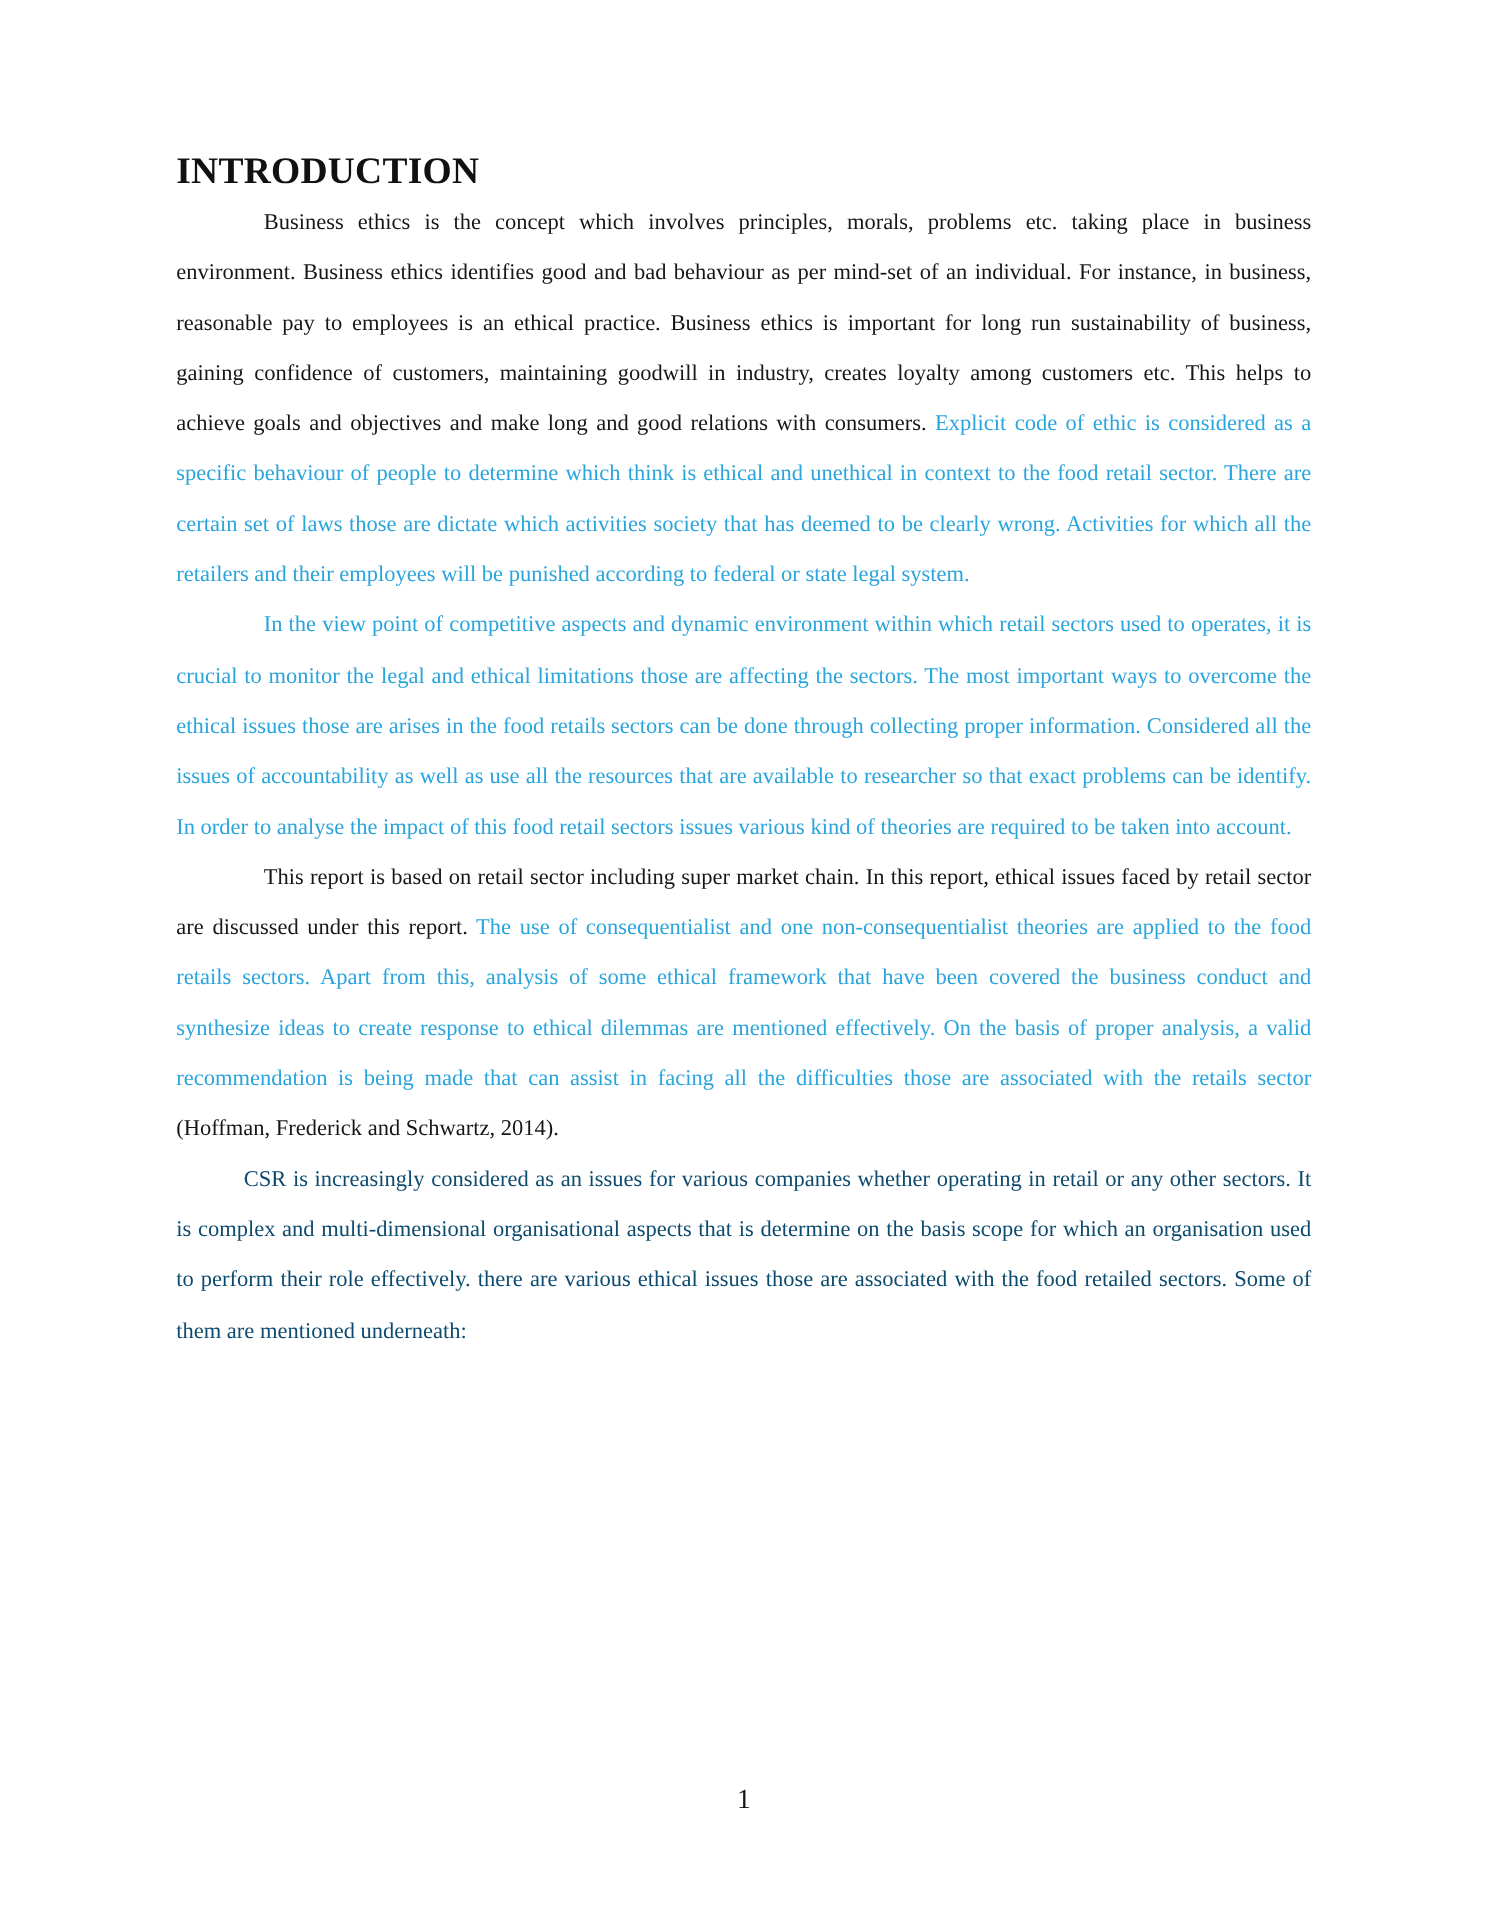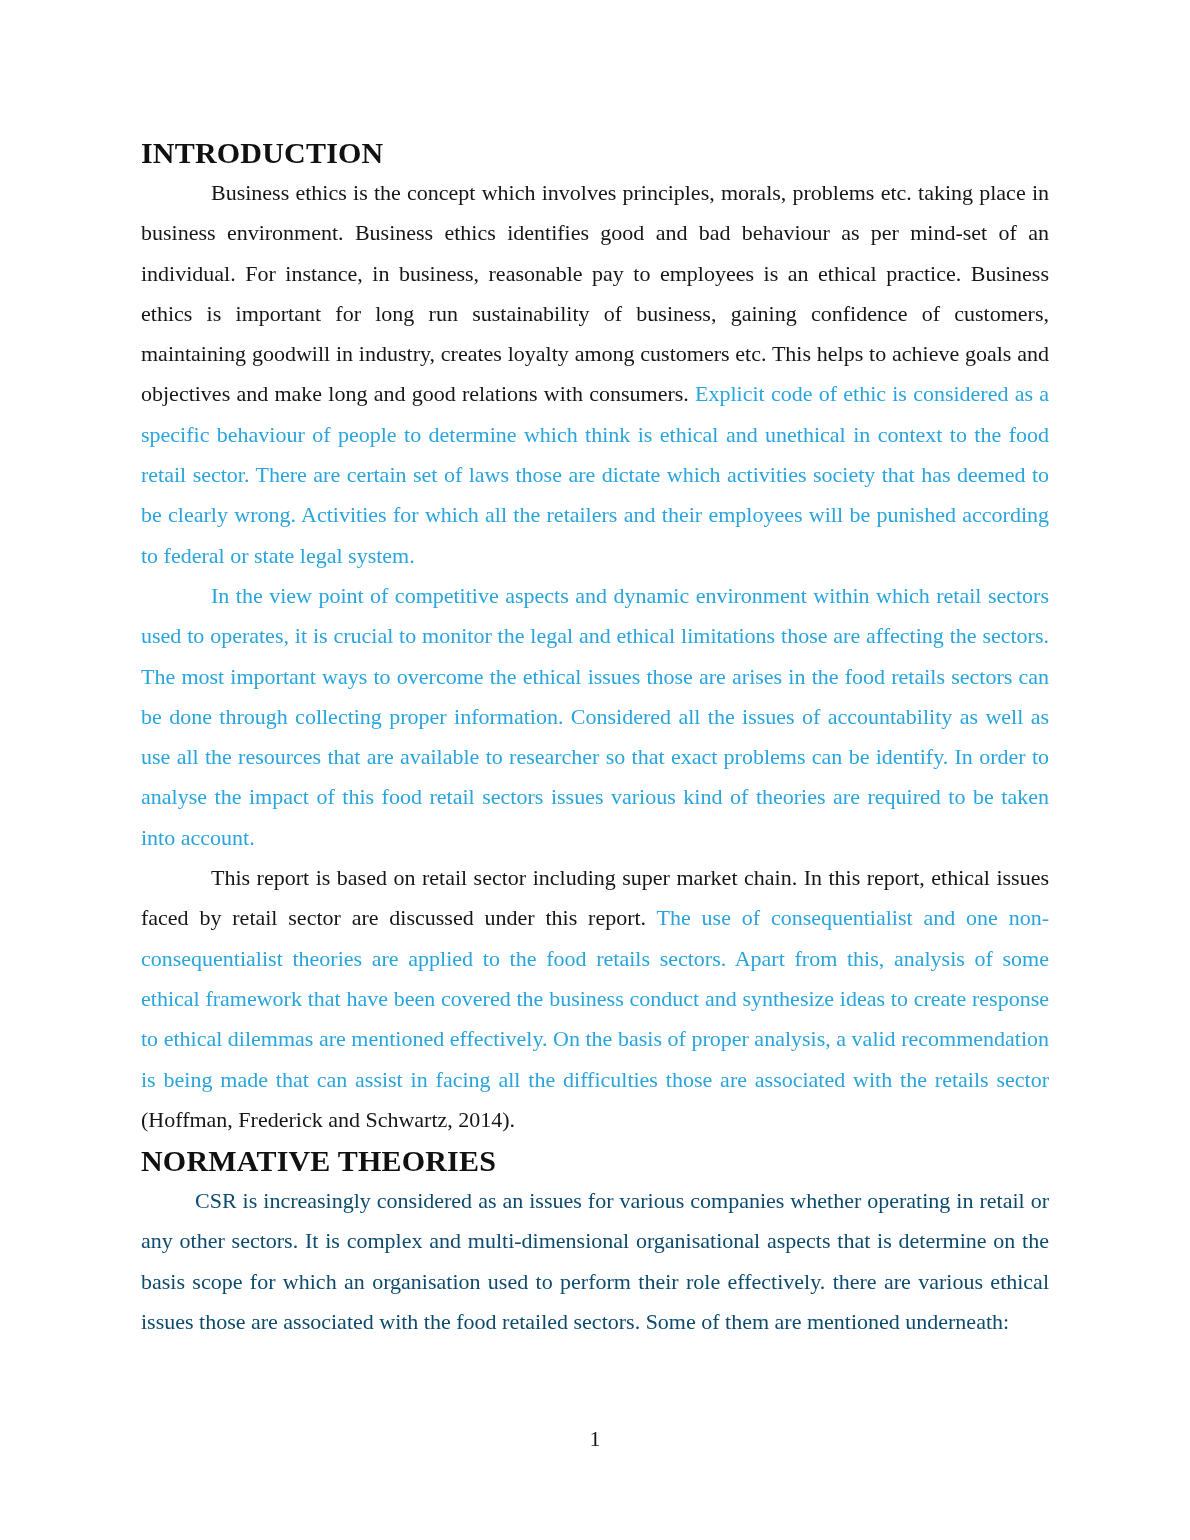--- a/index.html
+++ b/index.html
@@ -12,34 +12,34 @@
     width: 1190px;
     height: 1540px;
     background: #ffffff;
     font-family: "Liberation Serif", serif;
     color: #161616;
     overflow: hidden;
   }
   .content {
     position: absolute;
     left: 141px;
-    top: 132px;
+    top: 116px;
     width: 908px;
   }
   .doc-heading {
     font-size: 30px;
     font-weight: bold;
     line-height: 41px;
     margin: 0;
     color: #111111;
     letter-spacing: 0.2px;
     text-align: left;
   }
   .para {
-    font-size: 22px;
+    font-size: 18px;
     line-height: 40.3px;
     margin: 0;
     text-align: justify;
   }
   .indent-lg { text-indent: 70px; }
   .indent-sm { text-indent: 54px; }
   .c-black { color: #161616; }
   .c-blue  { color: #29a4dc; }
   .c-red   { color: #0c4a6e; }
   .page-number {
@@ -60,20 +60,19 @@
   <div class="content">
 
     <h1 class="doc-heading">INTRODUCTION</h1>
 
     <p class="para indent-lg"><span class="c-black">Business ethics is the concept which involves principles, morals, problems etc. taking place in business environment. Business ethics identifies good and bad behaviour as per mind-set of an individual. For instance, in business, reasonable pay to employees is an ethical practice. Business ethics is important for long run sustainability of business, gaining confidence of customers, maintaining goodwill in industry, creates loyalty among customers etc. This helps to achieve goals and objectives and make long and good relations with consumers. </span><span class="c-blue">Explicit code of ethic is considered as a specific behaviour of people to determine which think is ethical and unethical in context to the food retail sector. There are certain set of laws those are dictate which activities society that has deemed to be clearly wrong. Activities for which all the retailers and their employees will be punished according to federal or state legal system.</span></p>
 
     <p class="para indent-lg"><span class="c-blue">In the view point of competitive aspects and dynamic environment within which retail sectors used to operates, it is crucial to monitor the legal and ethical limitations those are affecting the sectors. The most important ways to overcome the ethical issues those are arises in the food retails sectors can be done through collecting proper information. Considered all the issues of accountability as well as use all the resources that are available to researcher so that exact problems can be identify. In order to analyse the impact of this food retail sectors issues various kind of theories are required to be taken into account.</span></p>
 
     <p class="para indent-lg"><span class="c-black">This report is based on retail sector including super market chain. In this report, ethical issues faced by retail sector are discussed under this report. </span><span class="c-blue">The use of consequentialist and one non-consequentialist theories are applied to the food retails sectors. Apart from this, analysis of some ethical framework that have been covered the business conduct and synthesize ideas to create response to ethical dilemmas are mentioned effectively. On the basis of proper analysis, a valid recommendation is being made that can assist in facing all the difficulties those are associated with the retails sector </span><span class="c-black">(Hoffman, Frederick and Schwartz, 2014).</span></p>
 
-    <h2 class="doc-heading">NORMATIVE THEORIES</h2>
 
     <p class="para indent-sm"><span class="c-red">CSR is increasingly considered as an issues for various companies whether operating in retail or any other sectors. It is complex and multi-dimensional organisational aspects that is determine on the basis scope for which an organisation used to perform their role effectively. there are various ethical issues those are associated with the food retailed sectors. Some of them are mentioned underneath:</span></p>
 
   </div>
 
   <div class="page-number">1</div>
 </div>
 
 </body></html>

